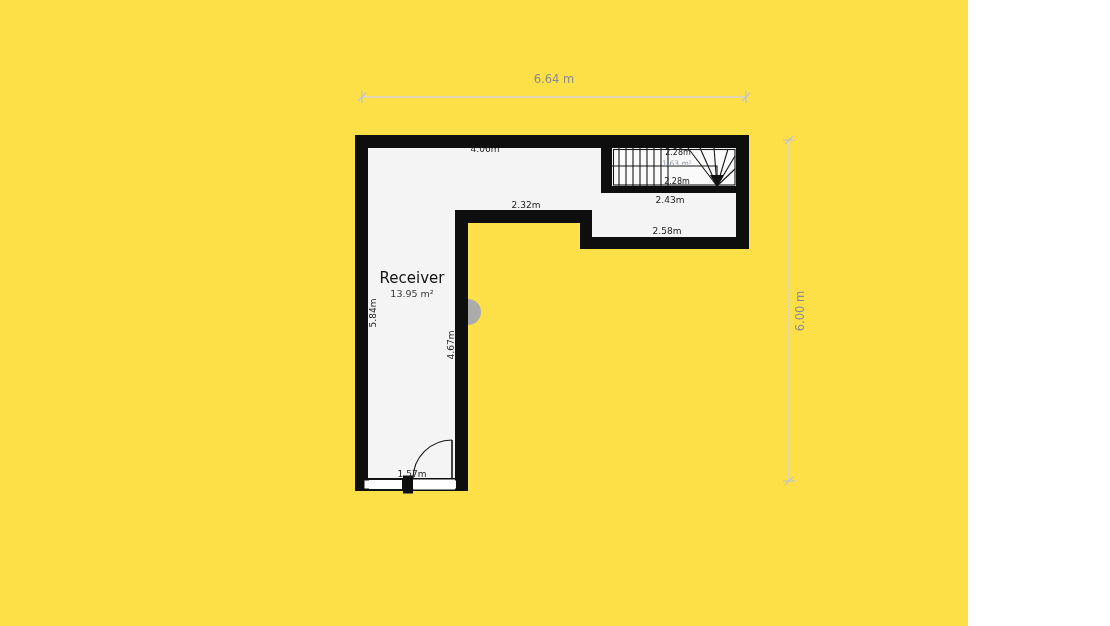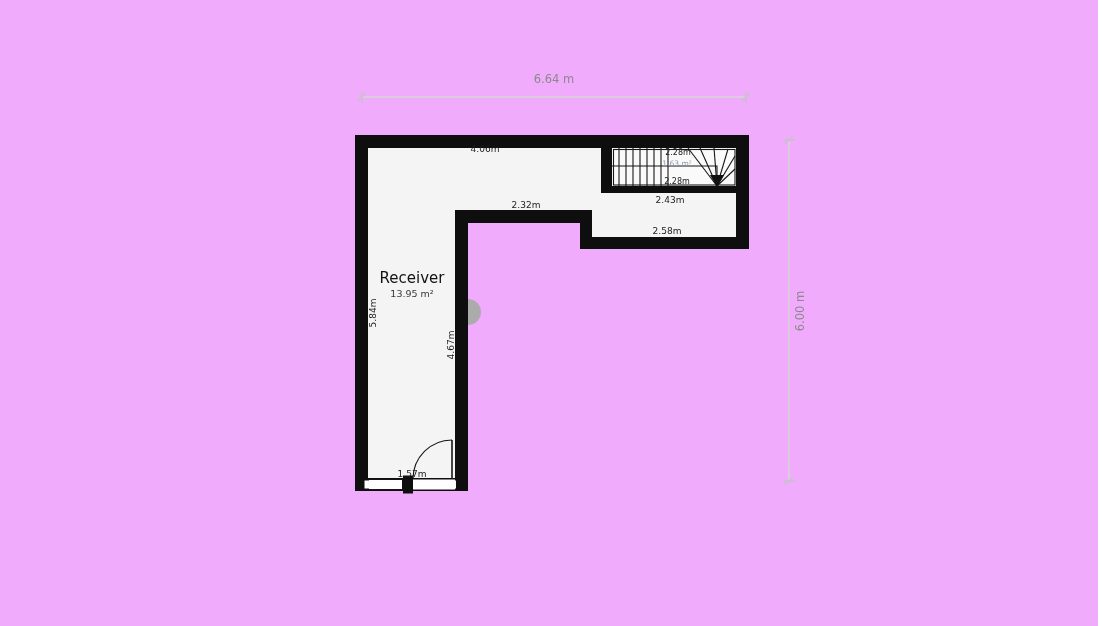--- a/index.html
+++ b/index.html
@@ -1,19 +1,19 @@
 <!DOCTYPE html>
 <html><head>
 <meta charset="utf-8">
 <style>
   html,body{margin:0;padding:0;background:#ffffff;}
   .stage{
     position:relative;
-    width:1098px;height:626px;
-    background:#f0abfc;
+    width:968px;height:626px;
+    background:#fde047;
     font-family:"DejaVu Sans", sans-serif;
     overflow:hidden;
   }
   svg{position:absolute;left:0;top:0;}
   .thin{stroke:#161616;stroke-width:1.1;fill:none;}
   .dimline{stroke:#d6d6d6;stroke-width:1.4;fill:none;}
   .dimtick{stroke:#c3c3c3;stroke-width:1.2;fill:none;}
   text{font-family:"DejaVu Sans", sans-serif;}
   .dim-label{fill:#8a8a8a;font-size:11.5px;}
   .meas{fill:#1b1b1b;font-size:9px;}

